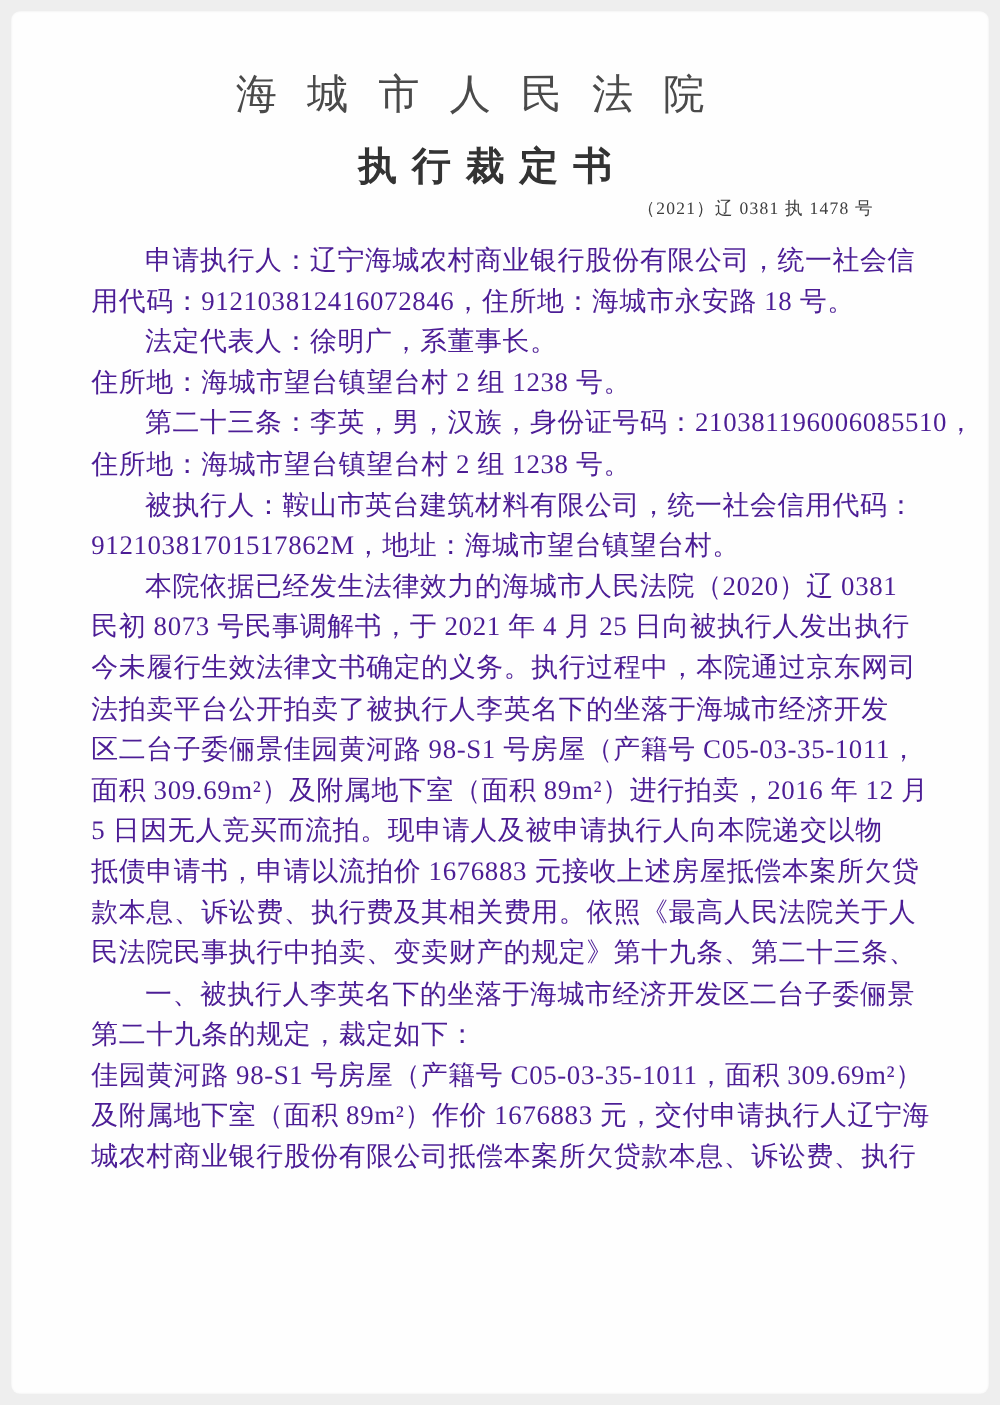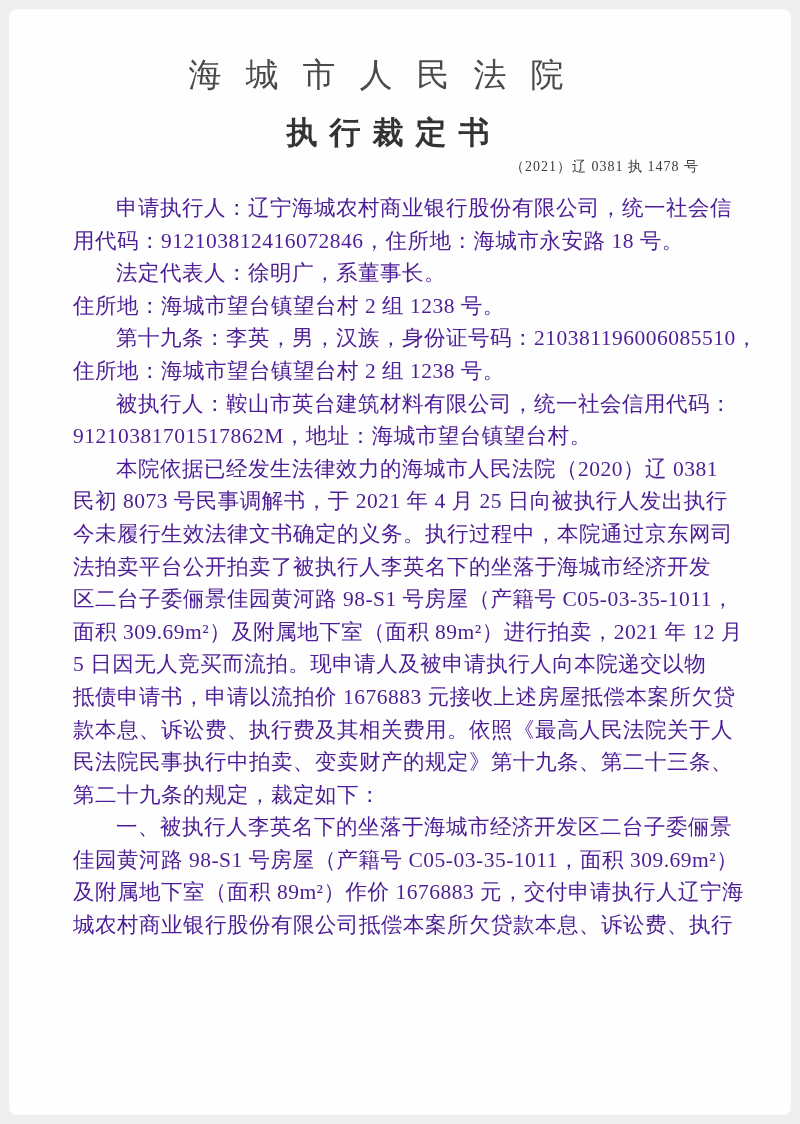--- a/index.html
+++ b/index.html
@@ -77,33 +77,33 @@
 
 <div class="page">
   <div class="court-name">海城市人民法院</div>
   <div class="doc-title">执行裁定书</div>
   <div class="case-number">（2021）辽 0381 执 1478 号</div>
   <div class="doc-body">
       <div class="doc-line indent">申请执行人：辽宁海城农村商业银行股份有限公司，统一社会信</div>
       <div class="doc-line">用代码：912103812416072846，住所地：海城市永安路 18 号。</div>
       <div class="doc-line indent">法定代表人：徐明广，系董事长。</div>
       <div class="doc-line">住所地：海城市望台镇望台村 2 组 1238 号。</div>
-      <div class="doc-line indent">第十九条：李英，男，汉族，身份证号码：210381196006085510，</div>
+      <div class="doc-line indent">第二十三条：李英，男，汉族，身份证号码：210381196006085510，</div>
       <div class="doc-line">住所地：海城市望台镇望台村 2 组 1238 号。</div>
       <div class="doc-line indent">被执行人：鞍山市英台建筑材料有限公司，统一社会信用代码：</div>
       <div class="doc-line">91210381701517862M，地址：海城市望台镇望台村。</div>
       <div class="doc-line indent">本院依据已经发生法律效力的海城市人民法院（2020）辽 0381</div>
       <div class="doc-line">民初 8073 号民事调解书，于 2021 年 4 月 25 日向被执行人发出执行</div>
       <div class="doc-line">今未履行生效法律文书确定的义务。执行过程中，本院通过京东网司</div>
       <div class="doc-line">法拍卖平台公开拍卖了被执行人李英名下的坐落于海城市经济开发</div>
       <div class="doc-line">区二台子委俪景佳园黄河路 98-S1 号房屋（产籍号 C05-03-35-1011，</div>
-      <div class="doc-line">面积 309.69m²）及附属地下室（面积 89m²）进行拍卖，2021 年 12 月</div>
+      <div class="doc-line">面积 309.69m²）及附属地下室（面积 89m²）进行拍卖，2016 年 12 月</div>
       <div class="doc-line">5 日因无人竞买而流拍。现申请人及被申请执行人向本院递交以物</div>
       <div class="doc-line">抵债申请书，申请以流拍价 1676883 元接收上述房屋抵偿本案所欠贷</div>
       <div class="doc-line">款本息、诉讼费、执行费及其相关费用。依照《最高人民法院关于人</div>
       <div class="doc-line">民法院民事执行中拍卖、变卖财产的规定》第十九条、第二十三条、</div>
+      <div class="doc-line indent">一、被执行人李英名下的坐落于海城市经济开发区二台子委俪景</div>
       <div class="doc-line">第二十九条的规定，裁定如下：</div>
-      <div class="doc-line indent">一、被执行人李英名下的坐落于海城市经济开发区二台子委俪景</div>
       <div class="doc-line">佳园黄河路 98-S1 号房屋（产籍号 C05-03-35-1011，面积 309.69m²）</div>
       <div class="doc-line">及附属地下室（面积 89m²）作价 1676883 元，交付申请执行人辽宁海</div>
       <div class="doc-line">城农村商业银行股份有限公司抵偿本案所欠贷款本息、诉讼费、执行</div>
     </div>
 </div>
 
 </body></html>

